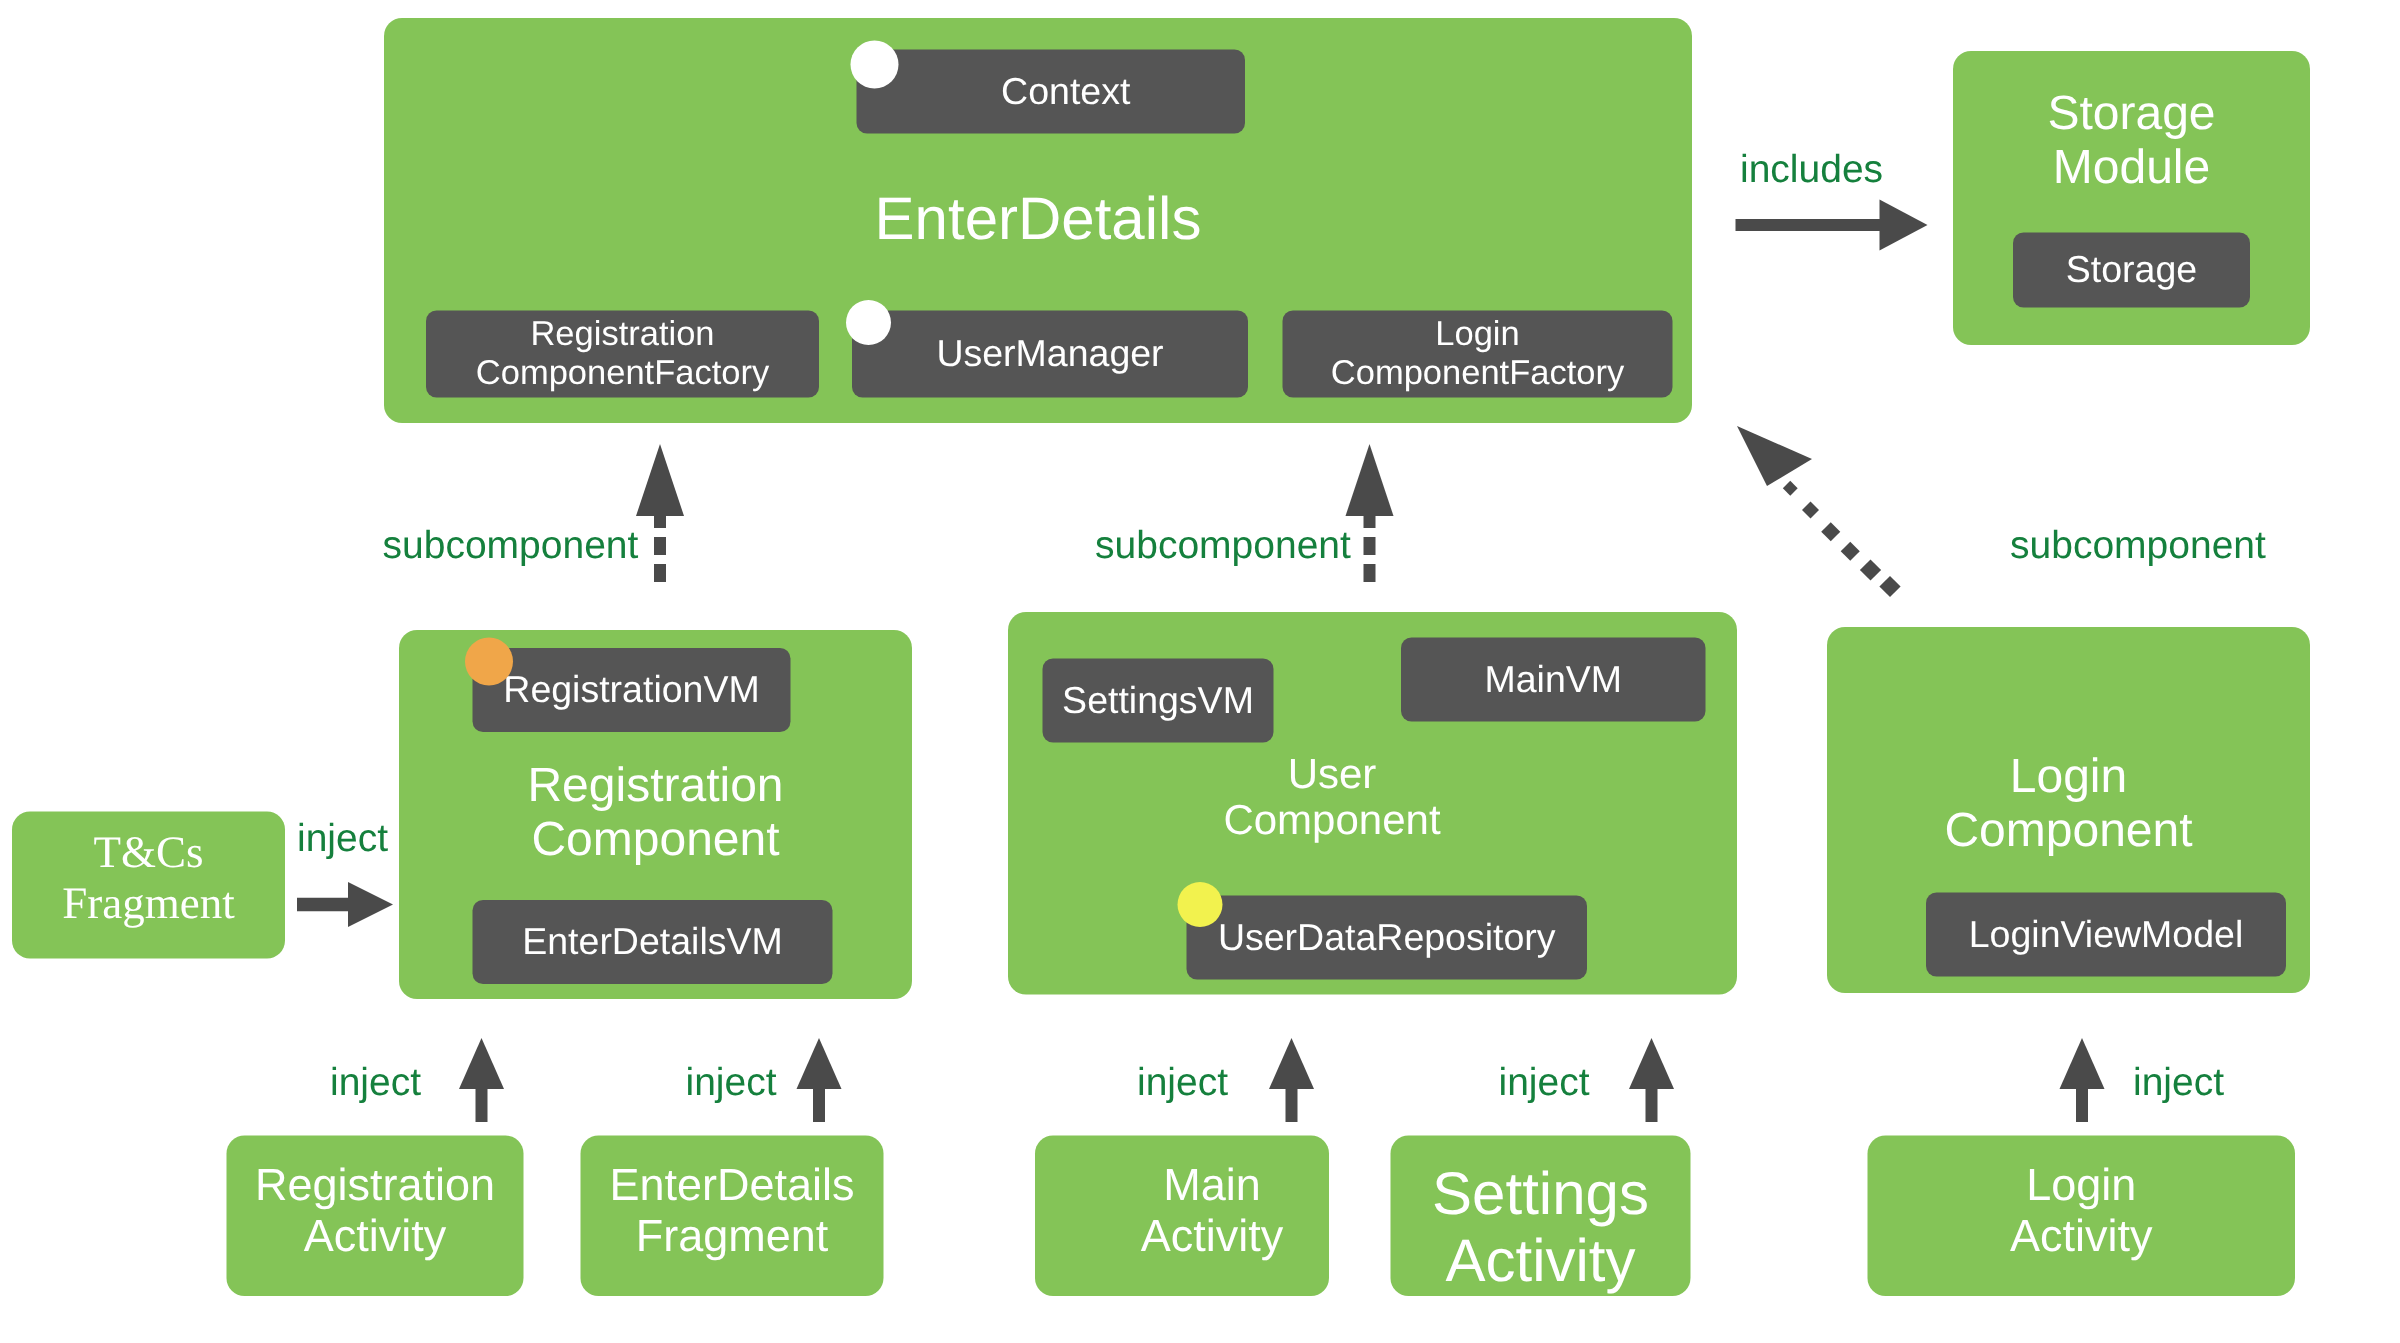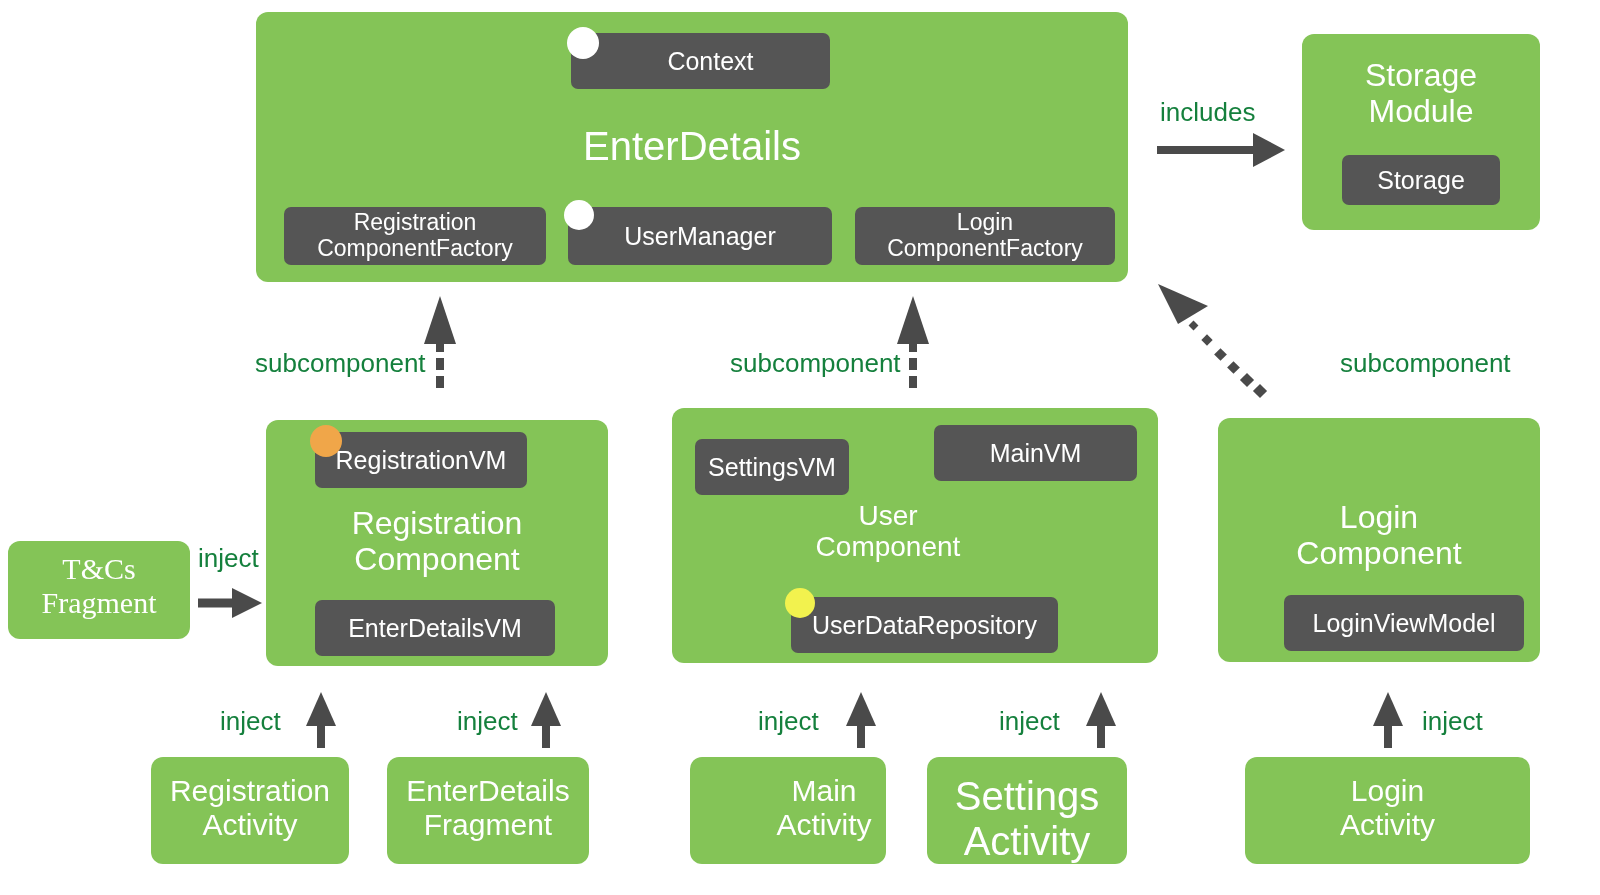--- a/index.html
+++ b/index.html
@@ -190,21 +190,21 @@
 
   <div class="green-box" style="left:151px; top:757px; width:198px; height:107px;"></div>
   <div class="comp-title" style="left:151px; top:774px; width:198px; font-size:30px;">Registration
 Activity</div>
 
   <div class="green-box" style="left:387px; top:757px; width:202px; height:107px;"></div>
   <div class="comp-title" style="left:387px; top:774px; width:202px; font-size:30px;">EnterDetails
 Fragment</div>
 
   <div class="green-box" style="left:690px; top:757px; width:196px; height:107px;"></div>
-  <div class="comp-title" style="left:690px; top:774px; width:236px; font-size:30px;margin-left:16px;">Main
+  <div class="comp-title" style="left:690px; top:774px; width:236px; font-size:30px;">Main
 Activity</div>
 
   <div class="green-box" style="left:927px; top:757px; width:200px; height:107px;"></div>
   <div class="comp-title" style="left:927px; top:774px; width:200px; font-size:40px;">Settings
 Activity</div>
 
   <div class="green-box" style="left:1245px; top:757px; width:285px; height:107px;"></div>
   <div class="comp-title" style="left:1245px; top:774px; width:285px; font-size:30px;">Login
 Activity</div>
 

